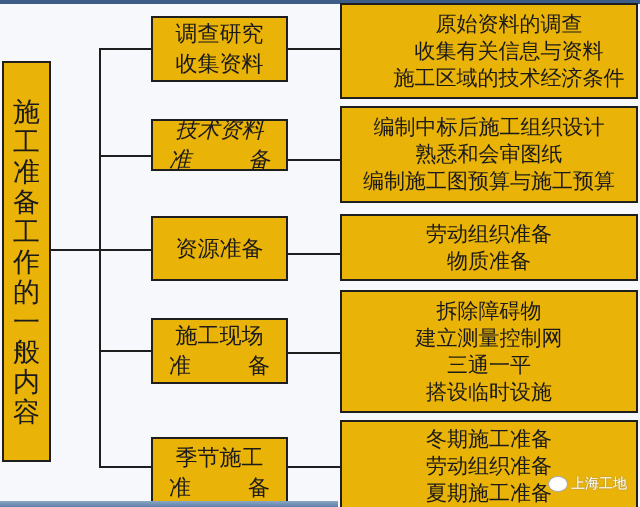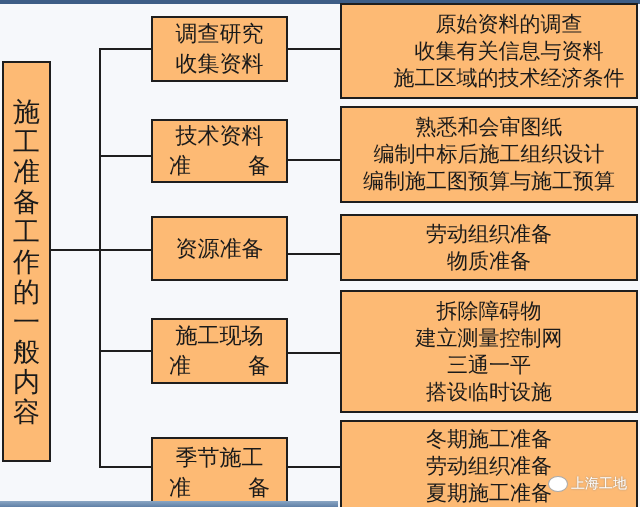--- a/index.html
+++ b/index.html
@@ -1,19 +1,19 @@
 <!DOCTYPE html>
 <html><head>
 <meta charset="utf-8">
 <style>
   html,body{margin:0;padding:0;}
   body{width:640px;height:507px;overflow:hidden;background:#f6f8fb;position:relative;font-family:"DejaVu Serif","Liberation Serif",serif;}
   .topband{position:absolute;left:0;top:0;width:640px;height:4px;background:#3d5d86;}
   .botband{position:absolute;left:0;bottom:0;width:640px;height:6px;background:linear-gradient(#8aa6c4,#5f7fa6);}
-  .box{position:absolute;background:#fdba74;border:2px solid #1e1e1e;box-sizing:border-box;color:#1a1a1a;}
+  .box{position:absolute;background:#eab308;border:2px solid #1e1e1e;box-sizing:border-box;color:#1a1a1a;}
   .line{position:absolute;background:#1e1e1e;}
   .left{left:2px;top:61px;width:49px;height:401px;display:flex;flex-direction:column;align-items:center;justify-content:center;}
   .left span{font-size:27px;line-height:30px;display:block;}
   .mid{left:151px;width:137px;display:flex;flex-direction:column;justify-content:center;padding:0 16px;font-size:22px;line-height:30px;}
   .mid .l2{display:flex;justify-content:space-between;}
   .mid .center{text-align:center;}
   .right{left:340px;width:298px;display:flex;flex-direction:column;align-items:center;justify-content:center;font-size:21px;line-height:27px;}
   .wm{position:absolute;left:524px;top:475px;display:flex;align-items:center;gap:3px;color:#ffffff;font-family:"DejaVu Sans","Liberation Sans",sans-serif;font-size:14px;text-shadow:0 0 2px #888;padding-left:24px;}
   .wm-icon{width:18px;height:14px;border-radius:50%;background:#ffffff;border:1px solid #aaa;display:inline-block;}
 </style>
@@ -46,21 +46,21 @@
   <span>一</span>
   <span>般</span>
   <span>内</span>
   <span>容</span>
 </div>
 
 <div class="box mid" style="top:16px;height:66px;">
   <div class="center">调查研究</div>
   <div class="center">收集资料</div>
 </div>
-<div class="box mid" style="top:119px;height:64px;">
+<div class="box mid" style="top:119px;height:52px;font-style:italic;">
   <div class="center">技术资料</div>
   <div class="l2">
       <span>准</span>
       <span>备</span>
     </div>
 </div>
 <div class="box mid" style="top:216px;height:65px;">
   <div class="center">资源准备</div>
 </div>
 <div class="box mid" style="top:318px;height:66px;">
@@ -77,22 +77,22 @@
       <span>备</span>
     </div>
 </div>
 
 <div class="box right" style="top:3px;height:96px;padding-left:40px;">
   <div>原始资料的调查</div>
   <div>收集有关信息与资料</div>
   <div>施工区域的技术经济条件</div>
 </div>
 <div class="box right" style="top:106px;height:97px;">
+  <div>编制中标后施工组织设计</div>
   <div>熟悉和会审图纸</div>
-  <div>编制中标后施工组织设计</div>
   <div>编制施工图预算与施工预算</div>
 </div>
 <div class="box right" style="top:214px;height:67px;">
   <div>劳动组织准备</div>
   <div>物质准备</div>
 </div>
 <div class="box right" style="top:290px;height:123px;">
   <div>拆除障碍物</div>
   <div>建立测量控制网</div>
   <div>三通一平</div>

